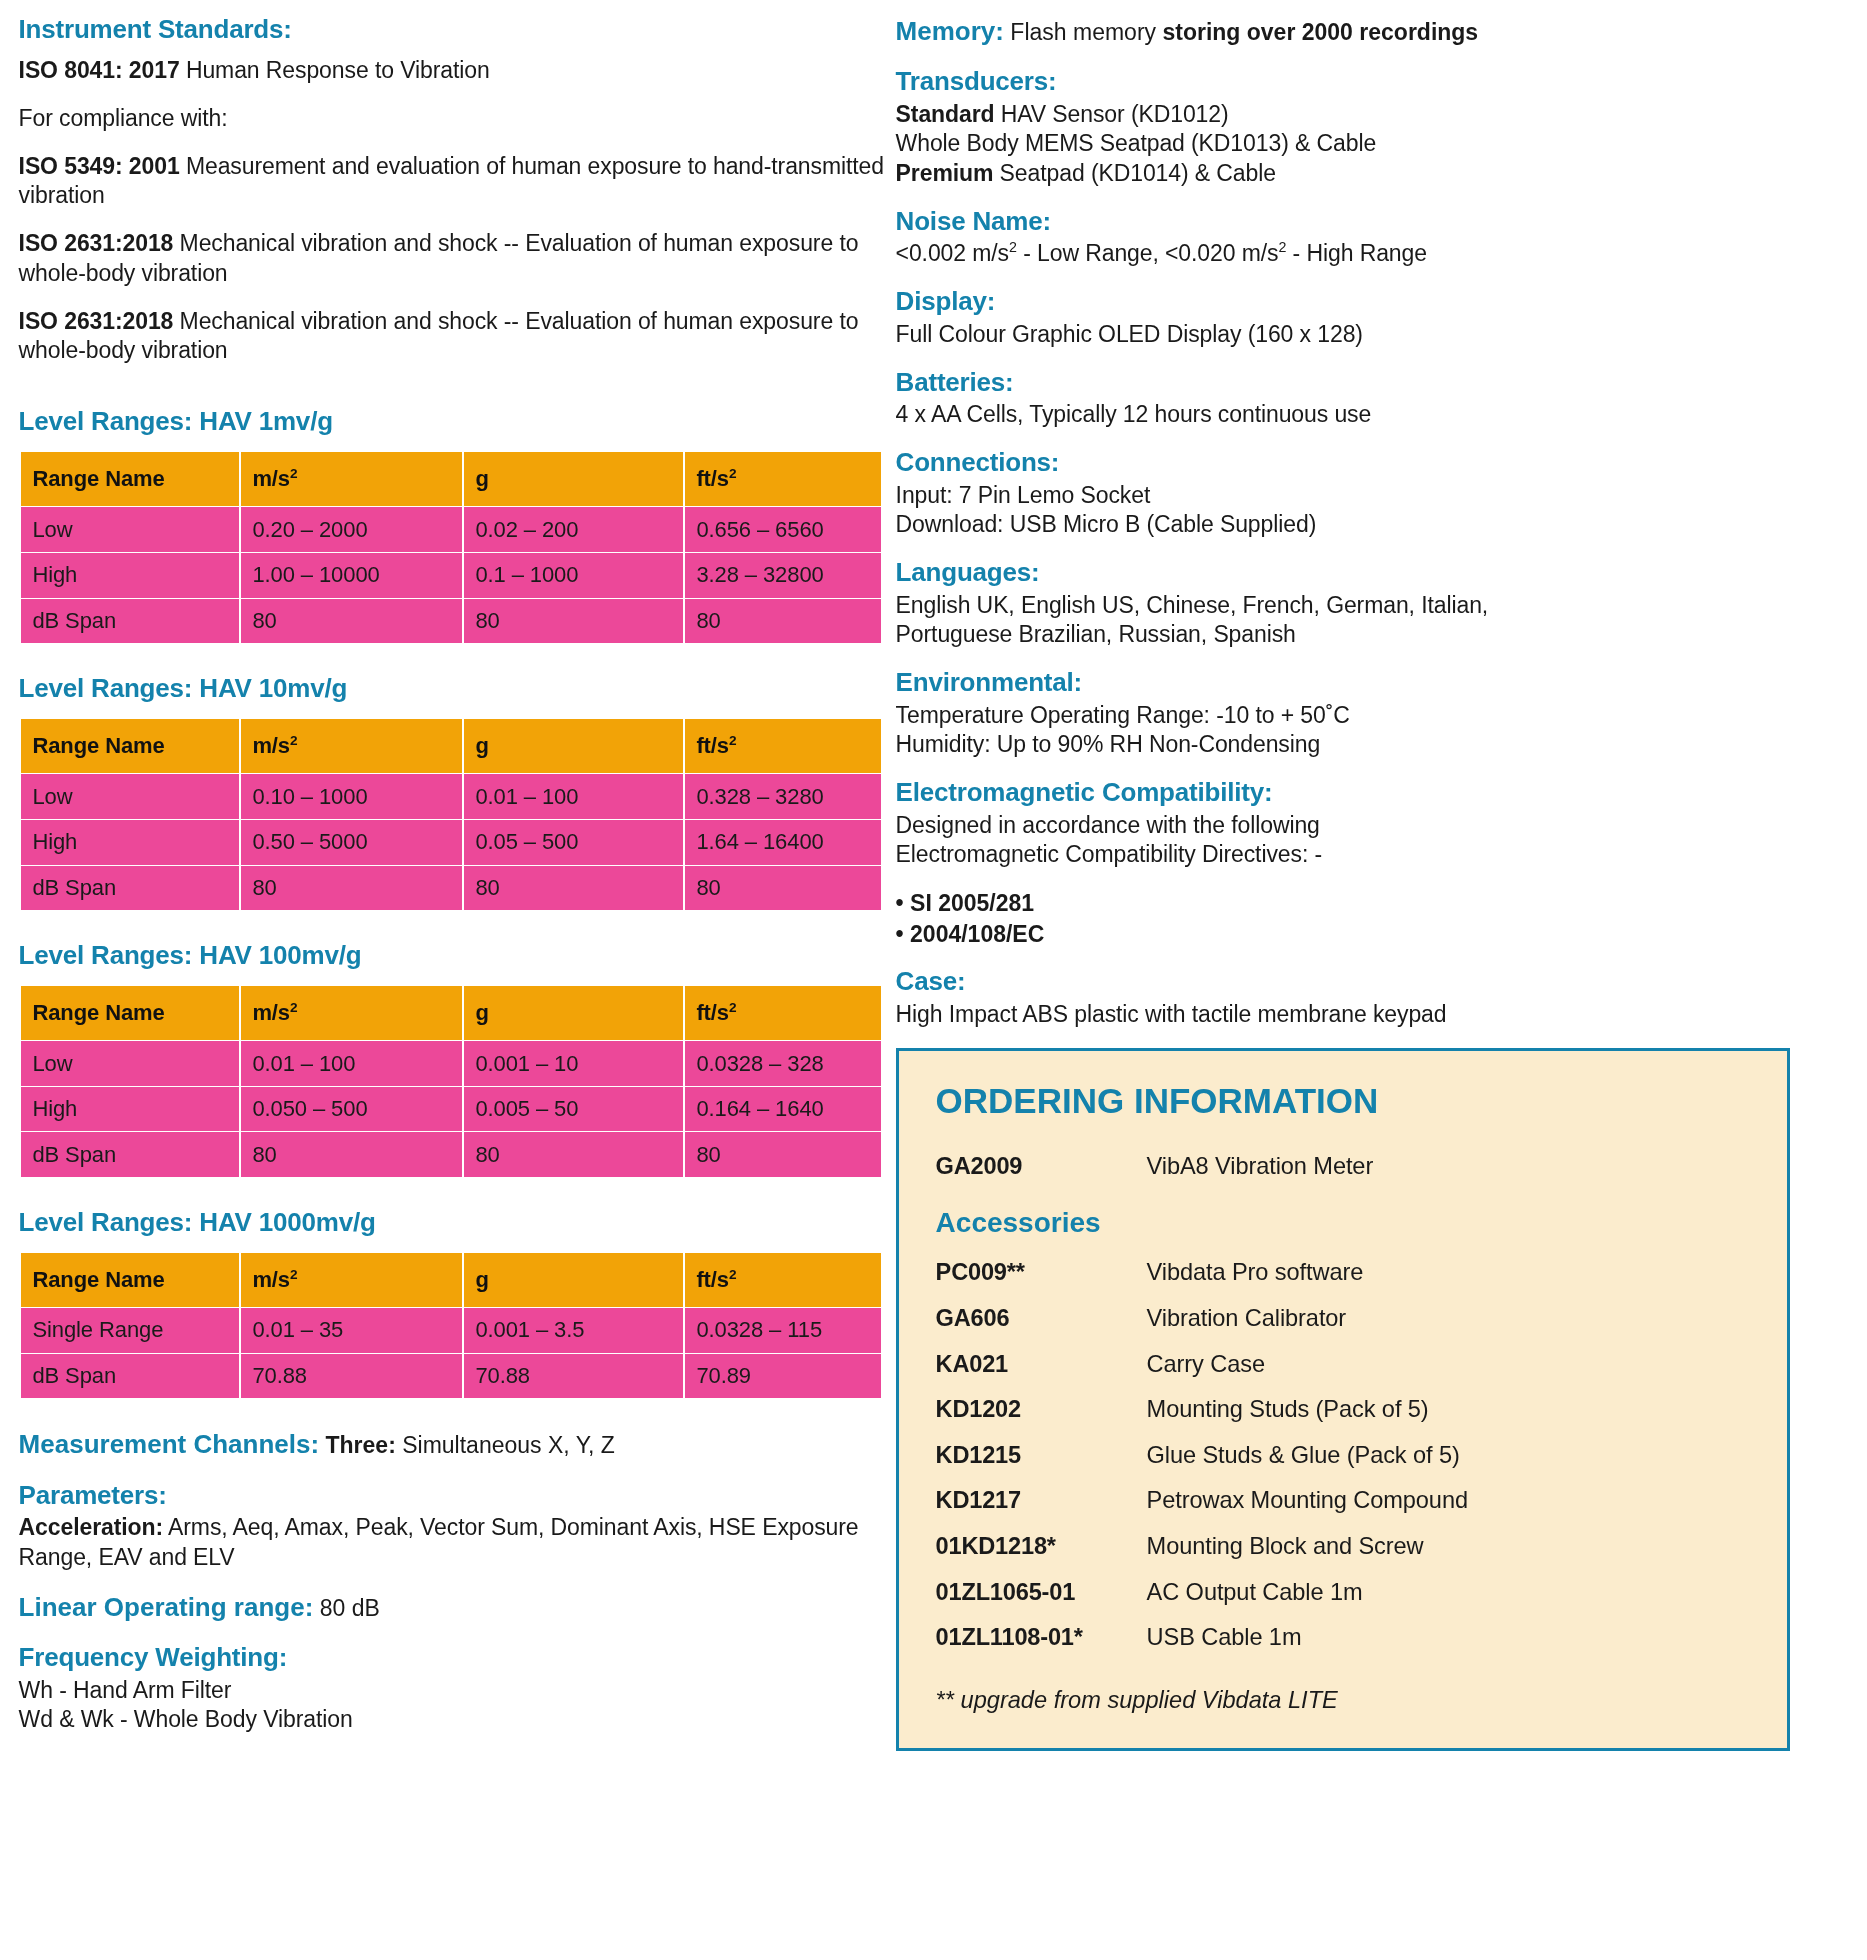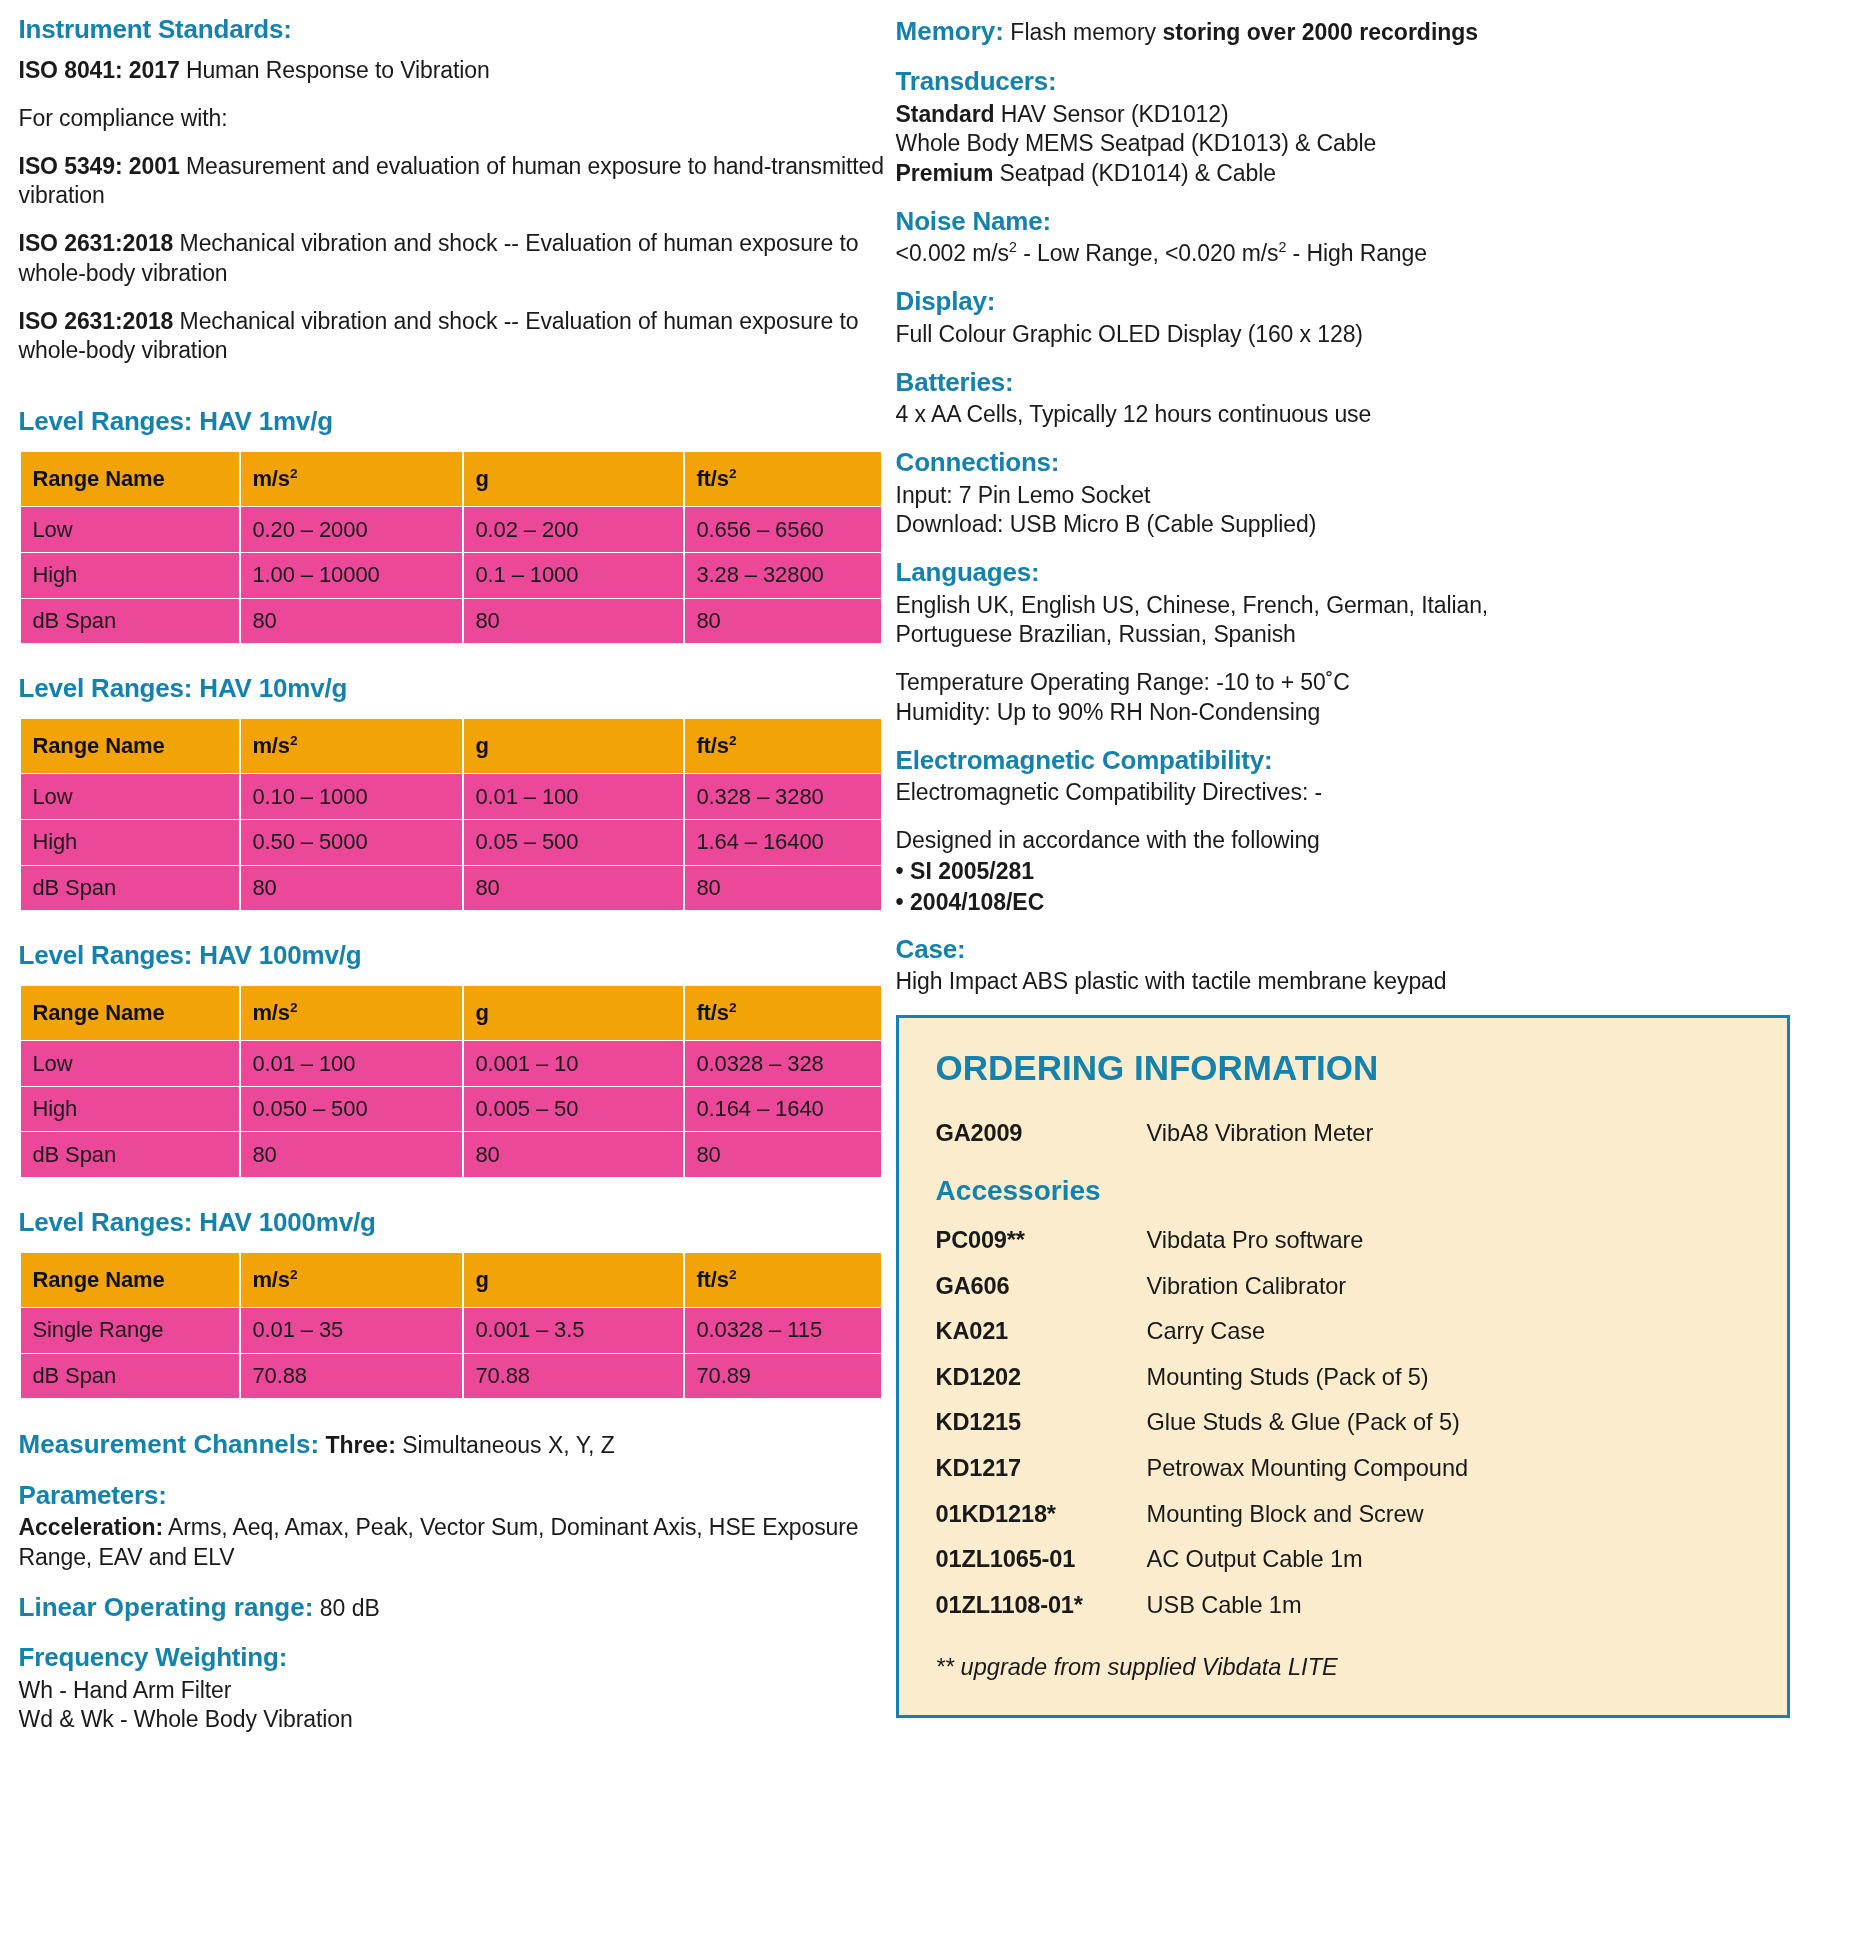--- a/index.html
+++ b/index.html
@@ -376,26 +376,27 @@
       <span class="it">Input:</span><span> 7 Pin Lemo Socket</span>
     </p>
     <p class="body">
       <span class="it">Download:</span><span> USB Micro B (Cable Supplied)</span>
     </p>
 
     <h2 class="sec tight">Languages:</h2>
     <p class="body nogap">English UK, English US, Chinese, French, German, Italian,</p>
     <p class="body">Portuguese Brazilian, Russian, Spanish</p>
 
+    <h2 class="sec tight">Environmental:</h2>
     <p class="body nogap">Temperature Operating Range: -10 to + 50˚C</p>
     <p class="body">Humidity: Up to 90% RH Non-Condensing</p>
 
     <h2 class="sec tight">Electromagnetic Compatibility:</h2>
+    <p class="body nogap">Designed in accordance with the following</p>
     <p class="body">Electromagnetic Compatibility Directives: -</p>
-    <p class="body nogap">Designed in accordance with the following</p>
     <ul class="emc">
       <li>SI 2005/281</li>
       <li>2004/108/EC</li>
     </ul>
 
     <h2 class="sec tight">Case:</h2>
     <p class="body">High Impact ABS plastic with tactile membrane keypad</p>
 
     <div class="order-box">
       <div class="order-title">ORDERING INFORMATION</div>

